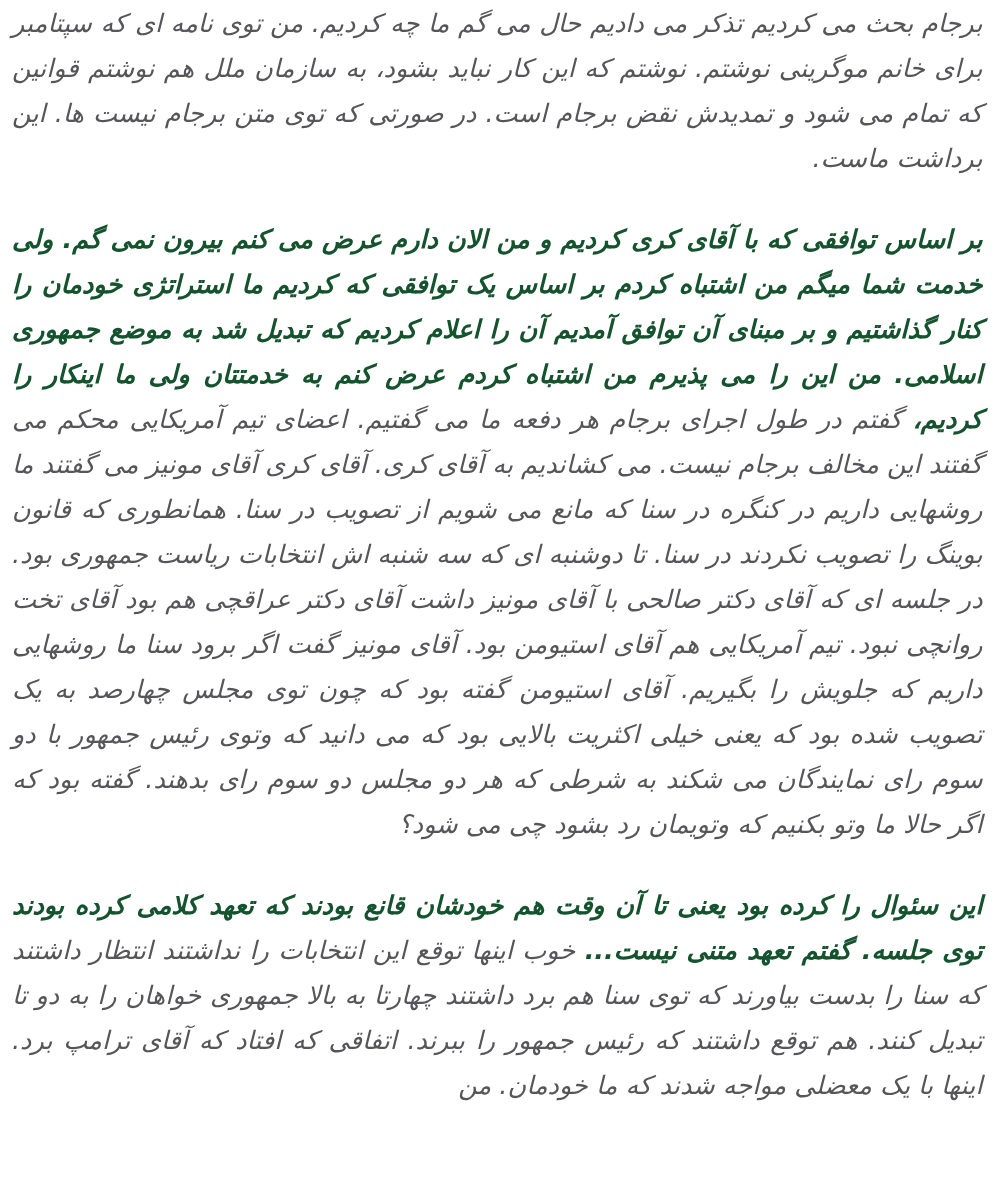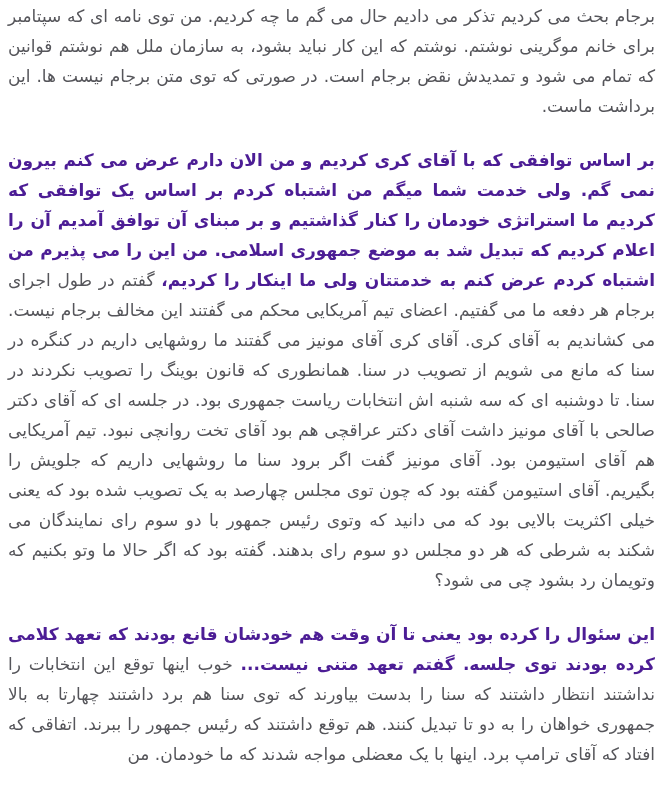--- a/index.html
+++ b/index.html
@@ -21,27 +21,28 @@
     padding: 1px 8px 0 8px;
     font-family: "DejaVu Sans", sans-serif;
     font-size: 17px;
     line-height: 30px;
     color: #55555a;
     font-weight: 400;
   }
   .article p {
     margin: 0 0 24px 0;
     padding: 0;
+    font-style: italic;
   }
   .seg {
     color: #55555a;
     font-weight: 400;
   }
   .seg.bold {
-    color: #4c1d95;
+    color: #14532d;
     font-weight: 700;
   }
 </style>
 </head>
 <body>
 
 <main class="article" id="article-body">
     <p><span class="seg">برجام بحث می کردیم تذکر می دادیم حال می گم ما چه کردیم. من توی نامه ای که سپتامبر برای خانم موگرینی نوشتم. نوشتم که این کار نباید بشود، به سازمان ملل هم نوشتم قوانین که تمام می شود و تمدیدش نقض برجام است. در صورتی که توی متن برجام نیست ها. این برداشت ماست.</span></p>
     <p><span class="seg bold">بر اساس توافقی که با آقای کری کردیم و من الان دارم عرض می کنم بیرون نمی گم. ولی خدمت شما میگم من اشتباه کردم بر اساس یک توافقی که کردیم ما استراتژی خودمان را کنار گذاشتیم و بر مبنای آن توافق آمدیم آن را اعلام کردیم که تبدیل شد به موضع جمهوری اسلامی. من این را می پذیرم  من اشتباه کردم عرض کنم به خدمتتان ولی ما اینکار را کردیم،</span><span class="seg"> گفتم در طول اجرای برجام هر دفعه ما می گفتیم. اعضای تیم آمریکایی محکم می گفتند این مخالف برجام نیست. می کشاندیم به آقای کری. آقای کری آقای مونیز می گفتند ما روشهایی داریم در کنگره در سنا که مانع می شویم از تصویب در سنا. همانطوری که قانون بوینگ را تصویب نکردند در سنا. تا دوشنبه ای که سه شنبه اش انتخابات ریاست جمهوری بود. در جلسه ای که آقای دکتر صالحی با آقای مونیز داشت آقای دکتر عراقچی هم بود آقای تخت روانچی نبود. تیم آمریکایی هم آقای استیومن بود. آقای مونیز گفت اگر برود سنا ما روشهایی داریم که جلویش را بگیریم. آقای استیومن گفته بود که چون توی مجلس چهارصد به یک تصویب شده بود که یعنی خیلی اکثریت بالایی بود که می دانید که وتوی رئیس جمهور با دو سوم رای نمایندگان می شکند به شرطی که هر دو مجلس دو سوم رای بدهند. گفته بود که اگر حالا ما وتو بکنیم که وتویمان رد بشود چی می شود؟</span></p>
     <p><span class="seg bold">این سئوال را کرده بود یعنی تا آن وقت هم خودشان قانع بودند که تعهد کلامی کرده بودند توی جلسه. گفتم تعهد متنی نیست...</span><span class="seg"> خوب اینها توقع این انتخابات را نداشتند انتظار داشتند که سنا را بدست بیاورند که توی سنا هم برد داشتند چهارتا به بالا جمهوری خواهان را به دو تا تبدیل کنند. هم توقع داشتند که رئیس جمهور را ببرند. اتفاقی که افتاد که آقای ترامپ برد. اینها با یک معضلی مواجه شدند که ما خودمان. من</span></p>

